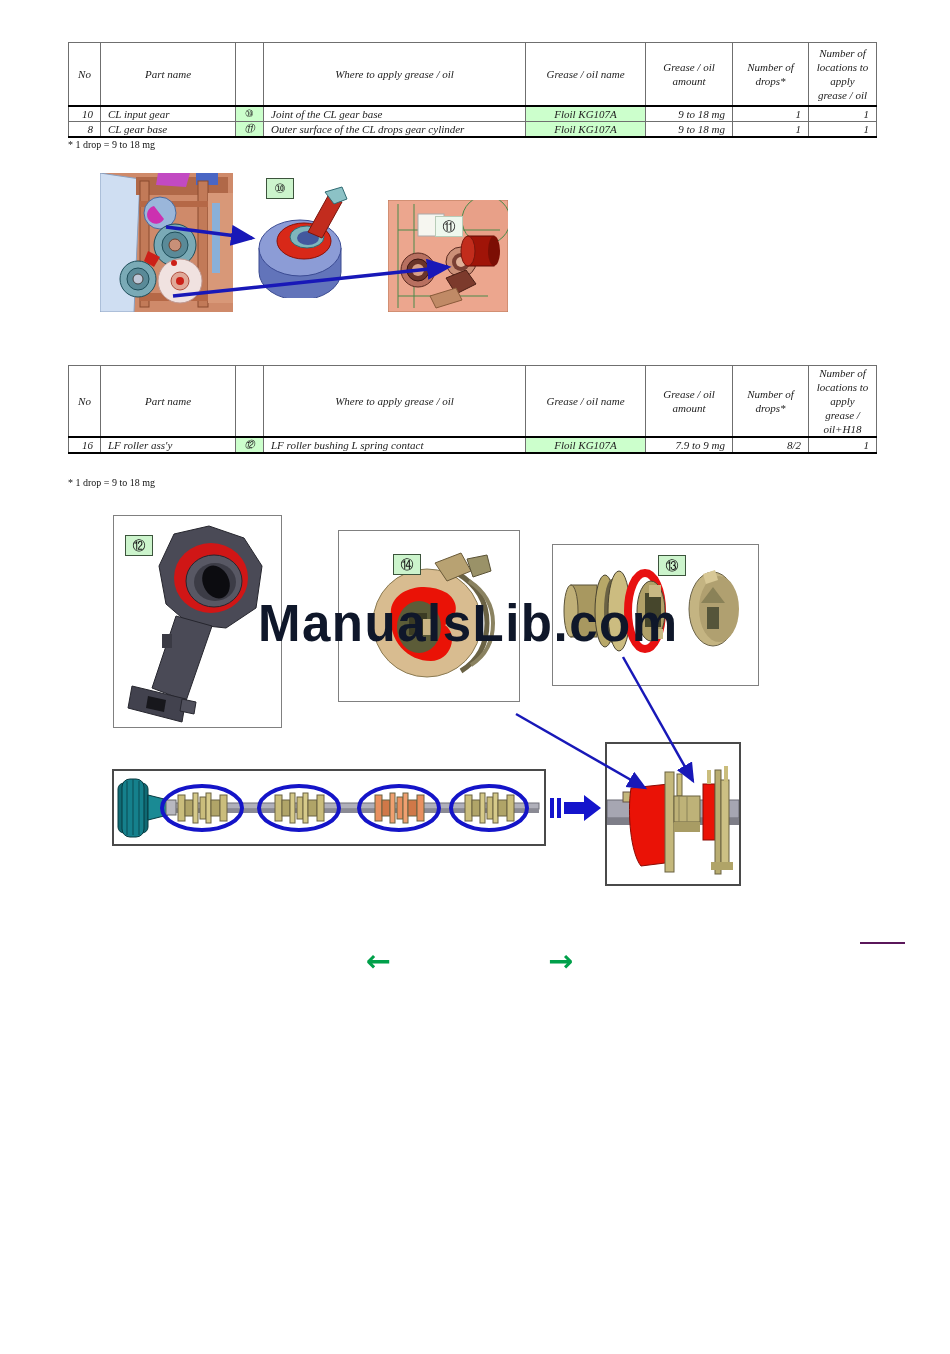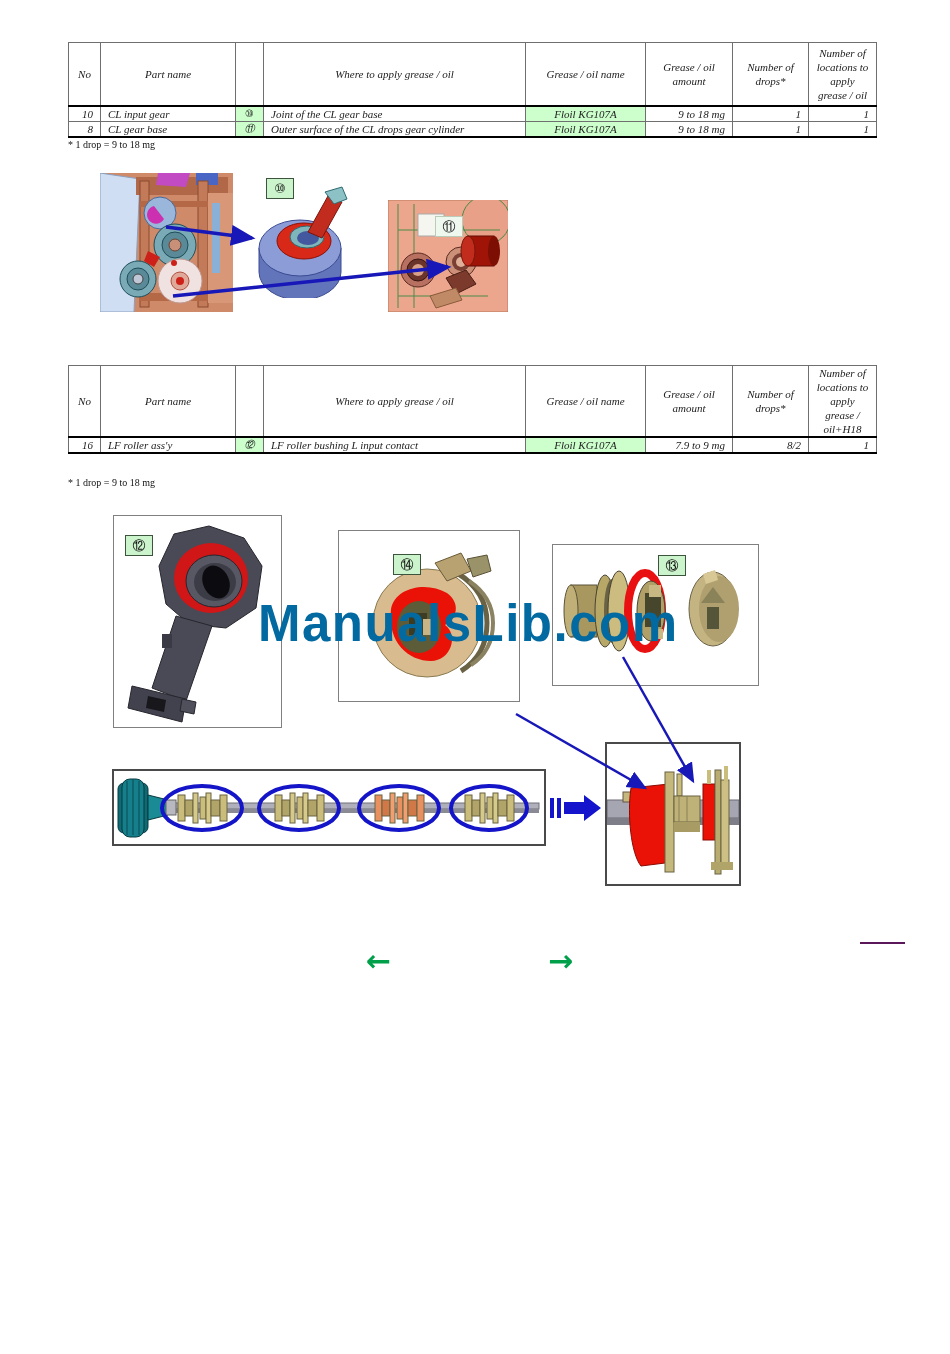--- a/index.html
+++ b/index.html
@@ -31,21 +31,21 @@
   .figbox-dark{background:#fff;border:2px solid #4a4a4a;}
   .callout{
     display:flex;align-items:center;justify-content:center;
     font-family:"DejaVu Sans",sans-serif;font-size:13px;color:#111;
     background:#ccf4cc;border:1px solid #3c543c;width:26px;height:19px;
     z-index:4;
   }
   .callout.pale{background:#eef8ee;border:1px solid #b8ccb8;}
   .watermark{
     font-family:"Liberation Sans",sans-serif;font-weight:bold;
-    font-size:51px;letter-spacing:1.5px;color:#0369a1;z-index:5;
+    font-size:51px;letter-spacing:1.5px;color:#0f172a;z-index:5;
     white-space:nowrap;user-select:none;
   }
   .navarrow{
     font-family:"DejaVu Sans",sans-serif;font-weight:bold;font-size:30px;
     color:#00a04a;line-height:30px;cursor:pointer;
   }
   .purple-line{background:#5a175a;height:2px;width:45px;}
   svg{display:block;}
   .overlay{pointer-events:none;z-index:6;}
 </style>
@@ -193,21 +193,21 @@
         <th>Where to apply grease / oil</th>
         <th>Grease / oil name</th>
         <th>Grease / oil amount</th>
         <th>Number of drops*</th>
         <th>Number of locations to apply grease / oil+H18</th>
       </tr>
       <tr class="datarow">
         <td class="num">16</td>
         <td>LF roller ass'y</td>
         <td class="c-green circ">⑫</td>
-        <td>LF roller bushing L input contact</td>
+        <td>LF roller bushing L spring contact</td>
         <td class="c-green">Floil KG107A</td>
         <td class="num">7.9 to 9 mg</td>
         <td class="num">8/2</td>
         <td class="num">1</td>
       </tr>
     </tbody>
       </table>
   </div>
   <div class="abs footnote" style="left:68px;top:477px;">* 1 drop = 9 to 18 mg</div>
 

